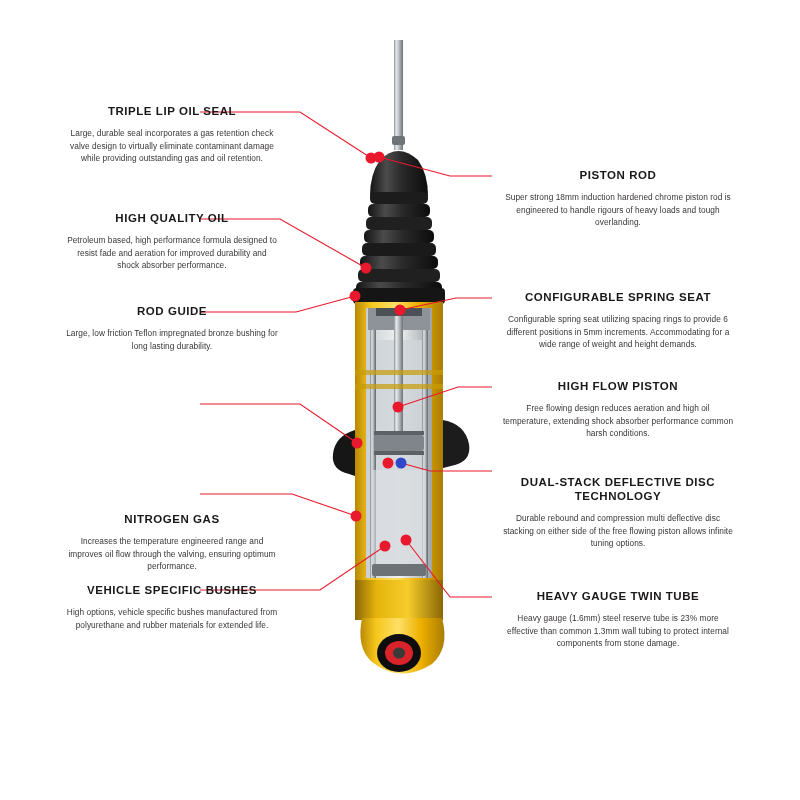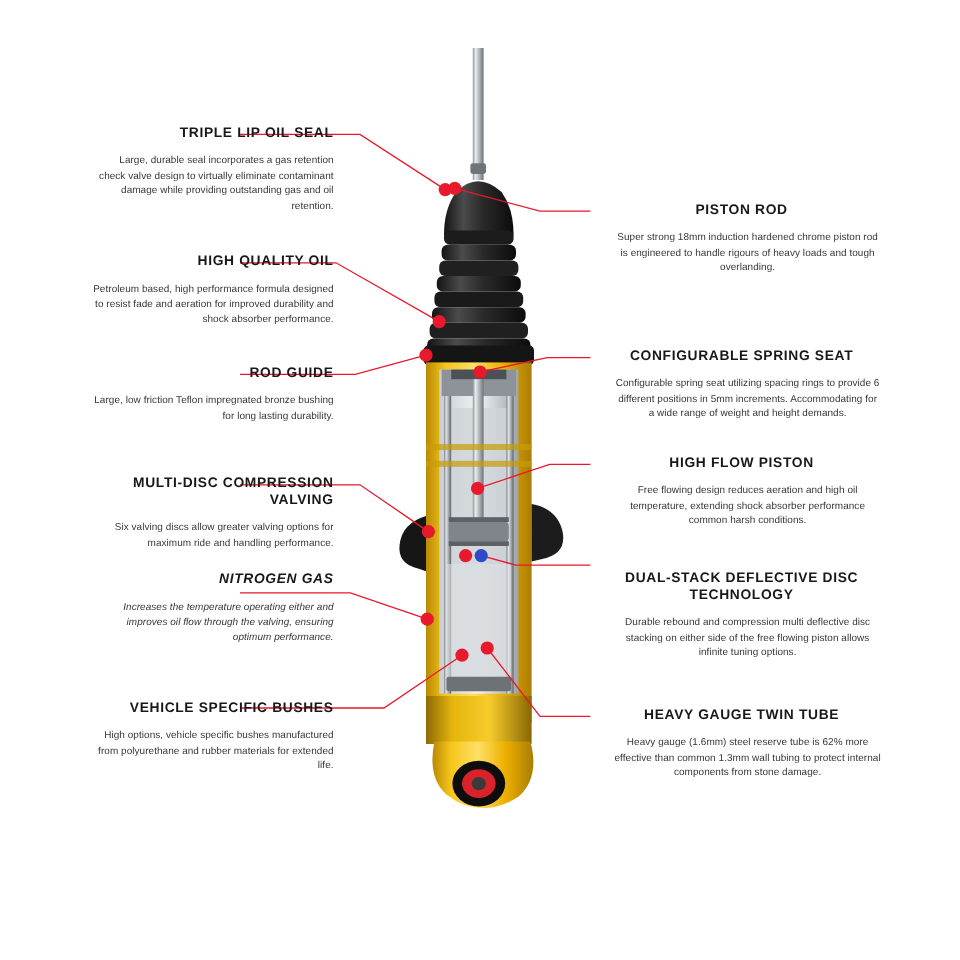--- a/index.html
+++ b/index.html
@@ -25,37 +25,36 @@
     left: 0;
     top: 0;
     width: 800px;
     height: 800px;
     pointer-events: none;
   }
   .callout {
     position: absolute;
     width: 212px;
   }
-  .callout.left { text-align: right; }
+  .callout.left { text-align: center; }
   .callout.right { text-align: center; }
   .callout .title {
     font-size: 11.5px;
     font-weight: bold;
     letter-spacing: 0.55px;
     line-height: 14px;
     color: #1a1718;
     margin-bottom: 9px;
     text-transform: uppercase;
   }
   .callout .body {
     font-size: 8.3px;
     line-height: 12.6px;
     color: #3a3538;
     letter-spacing: 0.05px;
-    margin-left: 10px;
   }
   
   #shock {
     position: absolute;
     left: 300px;
     top: 40px;
     width: 200px;
     height: 660px;
   }
 </style>
@@ -197,28 +196,24 @@
   <div class="callout left" style="left:66px; top:211px;">
     <div class="title">HIGH QUALITY OIL</div>
     <div class="body">Petroleum based, high performance formula designed to resist fade and aeration for improved durability and shock absorber performance.</div>
   </div>
 
   <div class="callout left" style="left:66px; top:304px;">
     <div class="title">ROD GUIDE</div>
     <div class="body">Large, low friction Teflon impregnated bronze bushing for long lasting durability.</div>
   </div>
 
-  <div class="callout left" style="left:66px; top:396px;">
-    <div class="title">MULTI-DISC COMPRESSION VALVING</div>
-    <div class="body">Six valving discs allow greater valving options for maximum ride and handling performance.</div>
-  </div>
-
-  <div class="callout left" style="left:66px; top:476px;font-style:italic;">
+
+  <div class="callout left" style="left:66px; top:512px;">
     <div class="title">NITROGEN GAS</div>
-    <div class="body">Increases the temperature operating either and improves oil flow through the valving, ensuring optimum performance.</div>
+    <div class="body">Increases the temperature engineered range and improves oil flow through the valving, ensuring optimum performance.</div>
   </div>
 
   <div class="callout left" style="left:66px; top:583px;">
     <div class="title">VEHICLE SPECIFIC BUSHES</div>
     <div class="body">High options, vehicle specific bushes manufactured from polyurethane and rubber materials for extended life.</div>
   </div>
 
   <div class="callout right" style="left:502px; top:168px; width:232px;">
     <div class="title">PISTON ROD</div>
     <div class="body">Super strong 18mm induction hardened chrome piston rod is engineered to handle rigours of heavy loads and tough overlanding.</div>
@@ -234,16 +229,16 @@
     <div class="body">Free flowing design reduces aeration and high oil temperature, extending shock absorber performance common harsh conditions.</div>
   </div>
 
   <div class="callout right" style="left:502px; top:475px; width:232px;">
     <div class="title">DUAL-STACK DEFLECTIVE DISC TECHNOLOGY</div>
     <div class="body">Durable rebound and compression multi deflective disc stacking on either side of the free flowing piston allows infinite tuning options.</div>
   </div>
 
   <div class="callout right" style="left:502px; top:589px; width:232px;">
     <div class="title">HEAVY GAUGE TWIN TUBE</div>
-    <div class="body">Heavy gauge (1.6mm) steel reserve tube is 62% more effective than common 1.3mm wall tubing to protect internal components from stone damage.</div>
+    <div class="body">Heavy gauge (1.6mm) steel reserve tube is 23% more effective than common 1.3mm wall tubing to protect internal components from stone damage.</div>
   </div>
 
 </div>
 
 </body></html>

